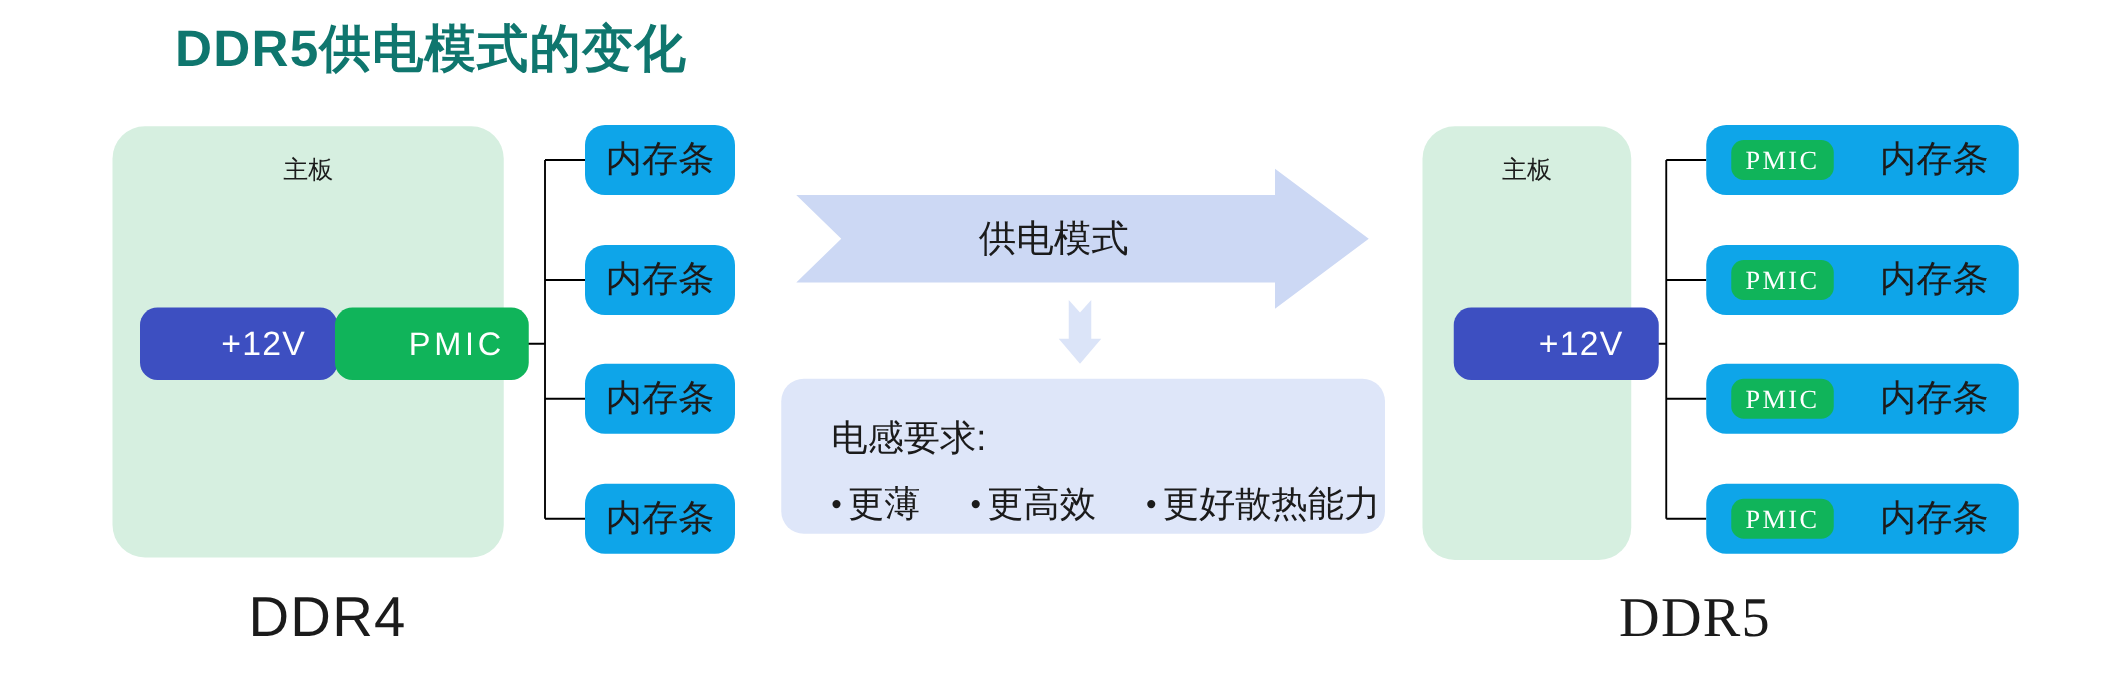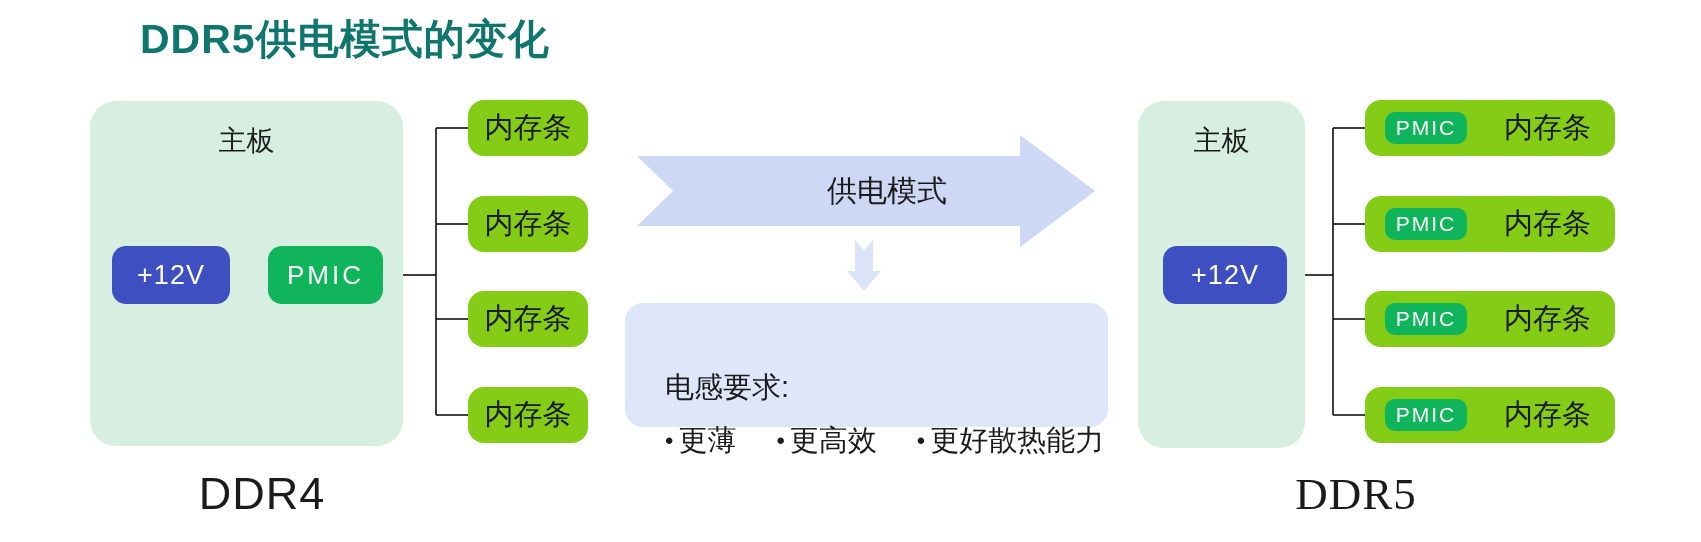--- a/index.html
+++ b/index.html
@@ -32,46 +32,48 @@
     position: absolute;
     background: #d6efe0;
     border-radius: 26px;
   }
   .board-left  { left: 90px;   top: 101px; width: 313px; height: 345px; }
   .board-right { left: 1138px; top: 101px; width: 167px; height: 347px; }
   .board-label {
     position: absolute;
     left: 0; right: 0; top: 21px;
     text-align: center;
-    font-size: 28px;
+    font-size: 20px;
     color: #1b1b1b;
   }
   .chip {
     position: absolute;
     display: flex;
     align-items: center;
     justify-content: center;
     color: #ffffff;
     border-radius: 14px;
     white-space: nowrap;
+    padding-left: 40px;
   }
   .power { background: #3d4fc1; font-size: 27px; letter-spacing: 1px; }
   .power-left  { left: 112px;  top: 246px; width: 118px; height: 58px; }
   .power-right { left: 1163px; top: 246px; width: 124px; height: 58px; }
   .pmic-left   { background: #10b45a; left: 268px; top: 246px; width: 115px; height: 58px; font-size: 26px; letter-spacing: 3px; }
   .module {
     position: absolute;
-    background: #84cc16;
+    background: #0ea5e9;
     border-radius: 16px;
     display: flex;
     align-items: center;
     justify-content: center;
     font-size: 29px;
     color: #1b1b1b;
     white-space: nowrap;
+    font-family: Liberation Serif, serif;
   }
   .module-left { left: 468px; width: 120px; height: 56px; }
   .module-right {
     left: 1365px; width: 250px; height: 56px;
     justify-content: flex-start;
     box-sizing: border-box;
     padding-left: 20px;
     gap: 37px;
   }
   .row-1 { top: 100px; }
@@ -97,38 +99,38 @@
     font-size: 45px;
     font-weight: 500;
     text-align: center;
     letter-spacing: 1px;
     color: #1b1b1b;
   }
   .label-ddr4 { left: 106px;  width: 312px; }
   .label-ddr5 { left: 1198px; width: 316px; font-family: Liberation Serif, serif; }
   .arrow-label {
     position: absolute;
-    left: 658px; top: 156px;
+    left: 614px; top: 156px;
     width: 458px; height: 70px;
     display: flex;
     align-items: center;
     justify-content: center;
     font-size: 30px;
     color: #1b1b1b;
   }
   .info-box {
     position: absolute;
     left: 625px; top: 303px;
     width: 483px; height: 124px;
     background: #dee6f9;
     border-radius: 18px;
     box-sizing: border-box;
     padding: 28px 0 0 40px;
   }
-  .info-title { font-size: 29px; color: #1b1b1b; margin-top: 37px; }
+  .info-title { font-size: 29px; color: #1b1b1b; }
   .bullets {
     display: flex;
     gap: 40px;
     margin-top: 13px;
     font-size: 29px;
     color: #1b1b1b;
   }
   .bullet-item { display: flex; align-items: center; gap: 5px; white-space: nowrap; }
   .bullet-dot { font-size: 24px; line-height: 1; }
 </style>

